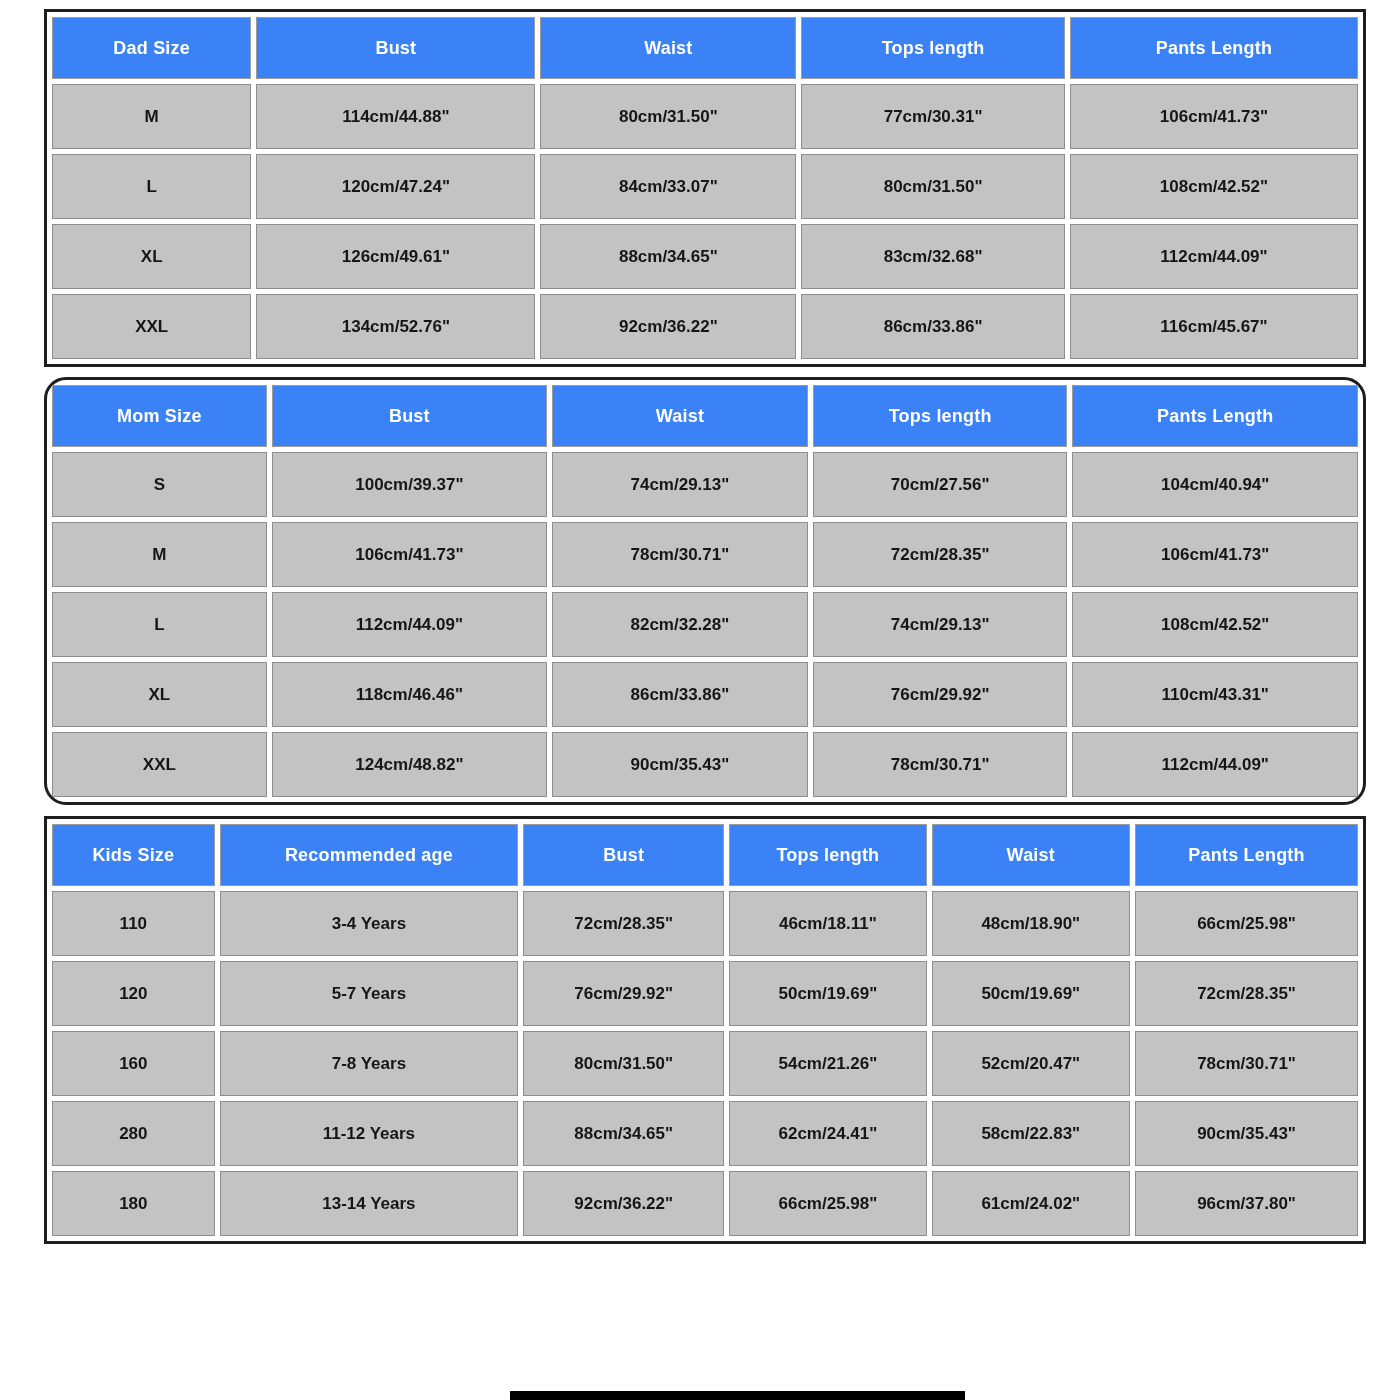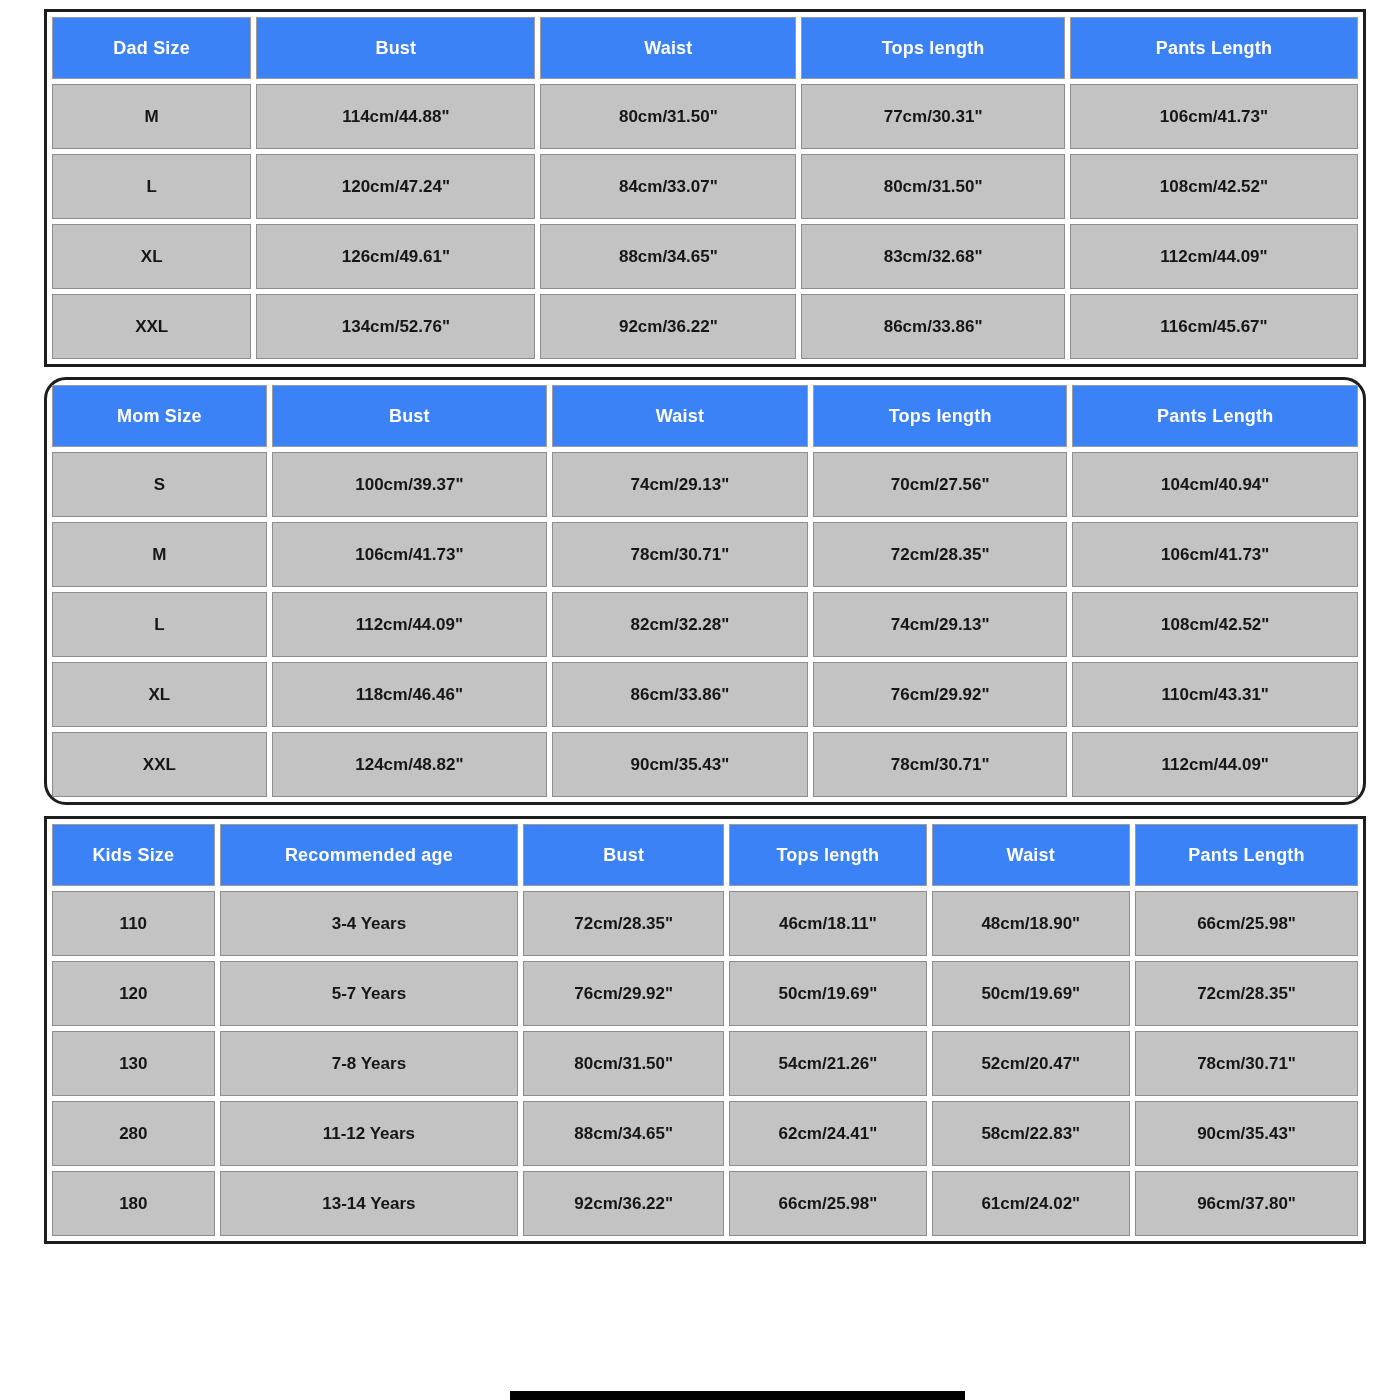--- a/index.html
+++ b/index.html
@@ -201,21 +201,21 @@
         </tr>
         <tr>
           <td>120</td>
           <td>5-7 Years</td>
           <td>76cm/29.92"</td>
           <td>50cm/19.69"</td>
           <td>50cm/19.69"</td>
           <td>72cm/28.35"</td>
         </tr>
         <tr>
-          <td>130</td>
+          <td>160</td>
           <td>7-8 Years</td>
           <td>80cm/31.50"</td>
           <td>54cm/21.26"</td>
           <td>52cm/20.47"</td>
           <td>78cm/30.71"</td>
         </tr>
         <tr>
           <td>280</td>
           <td>11-12 Years</td>
           <td>88cm/34.65"</td>

